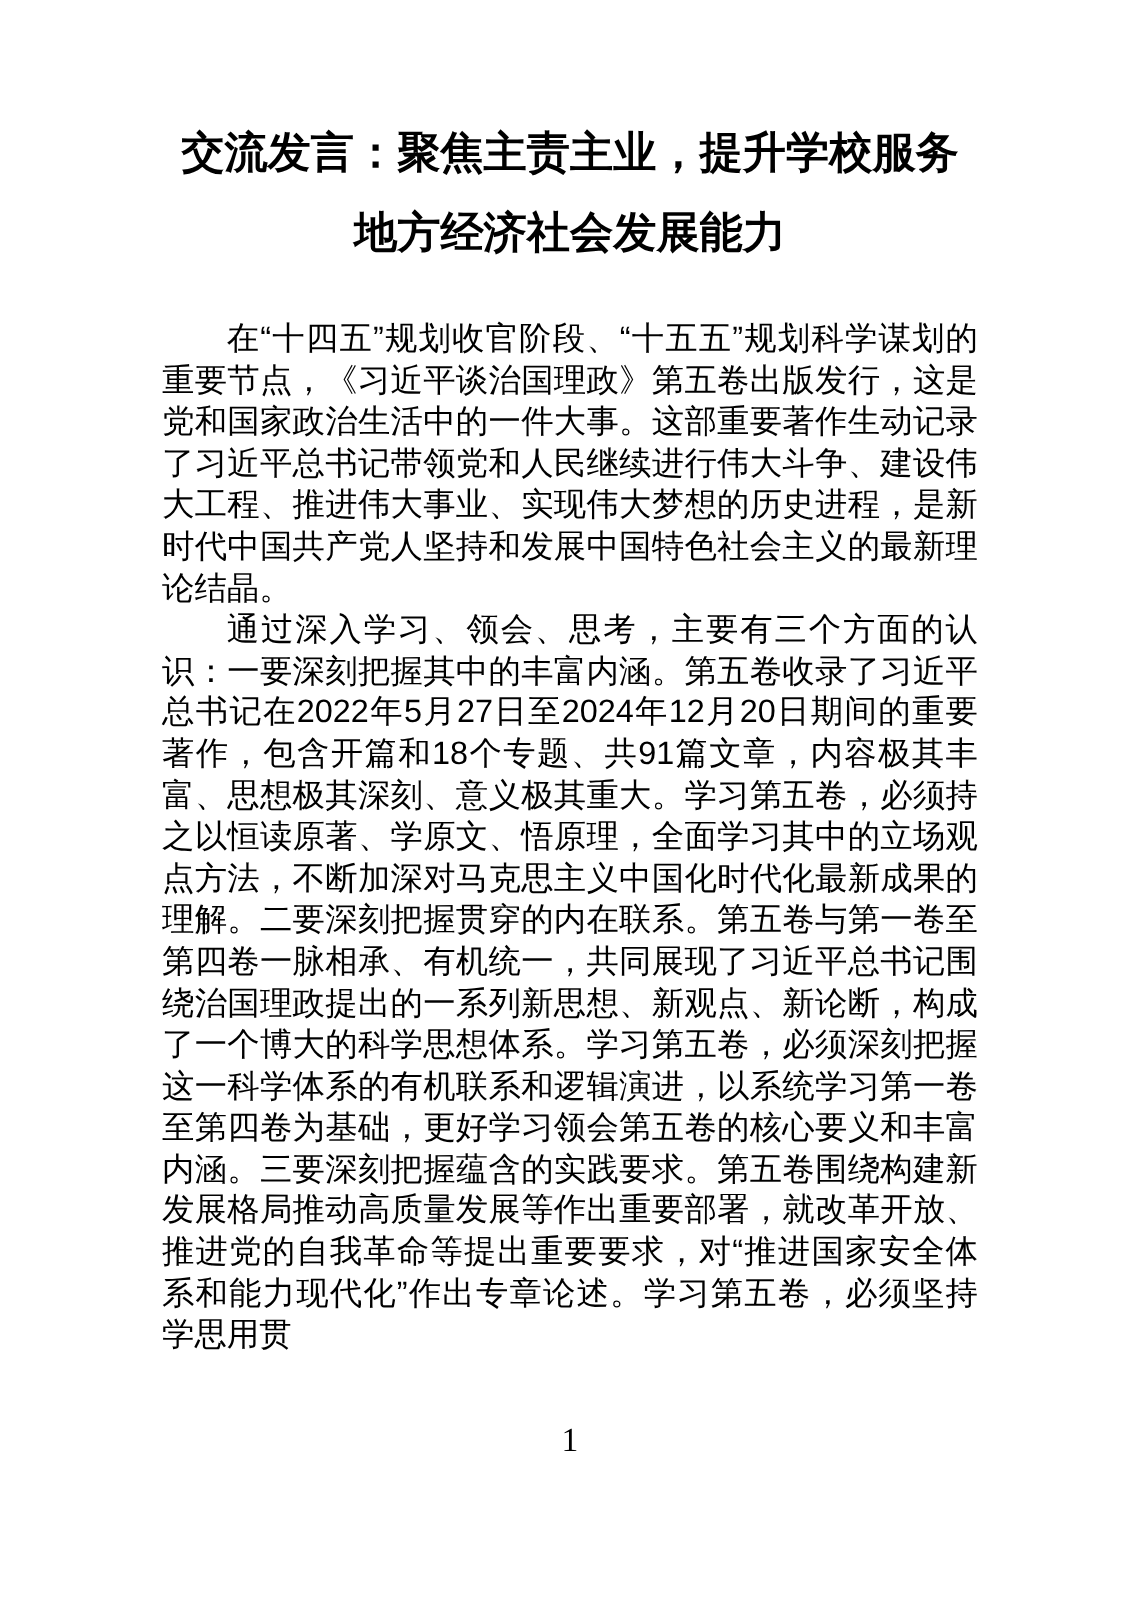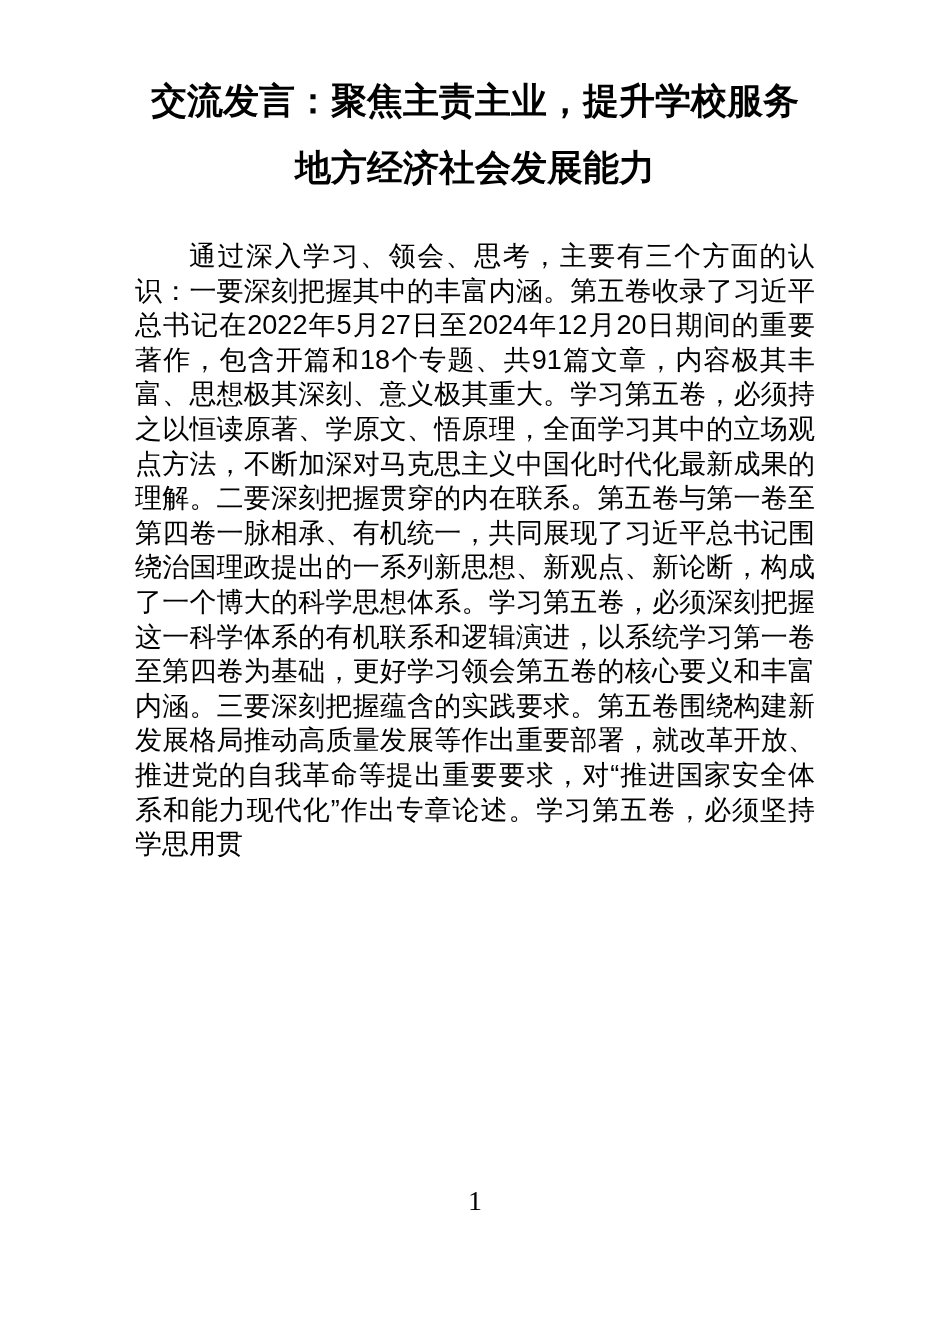--- a/index.html
+++ b/index.html
@@ -6,21 +6,21 @@
     margin: 0;
     padding: 0;
     background: #ffffff;
   }
   .page {
     position: relative;
     width: 950px;
     height: 1344px;
     background: #ffffff;
     box-sizing: border-box;
-    padding: 67px 135px 0 135px;
+    padding: 93px 135px 0 135px;
     color: #000000;
     overflow: hidden;
   }
   .doc-title {
     font-family: "Liberation Sans", sans-serif;
     font-weight: bold;
     font-size: 36px;
     line-height: 67px;
     text-align: center;
     margin: 0 0 38px 0;
@@ -48,17 +48,18 @@
     color: #000000;
   }
 </style>
 </head>
 <body>
 
 <div class="page">
   <h1 class="doc-title">交流发言：聚焦主责主业，提升学校服务地方经济社会发展能力</h1>
 
   <div class="doc-body">
+    <p>在“十四五”规划收官阶段、“十五五”规划科学谋划的重要节点，《习近平谈治国理政》第五卷出版发行，这是党和国家政治生活中的一件大事。这部重要著作生动记录了习近平总书记带领党和人民继续进行伟大斗争、建设伟大工程、推进伟大事业、实现伟大梦想的历史进程，是新时代中国共产党人坚持和发展中国特色社会主义的最新理论结晶。</p>
     <p>通过深入学习、领会、思考，主要有三个方面的认识：一要深刻把握其中的丰富内涵。第五卷收录了习近平总书记在2022年5月27日至2024年12月20日期间的重要著作，包含开篇和18个专题、共91篇文章，内容极其丰富、思想极其深刻、意义极其重大。学习第五卷，必须持之以恒读原著、学原文、悟原理，全面学习其中的立场观点方法，不断加深对马克思主义中国化时代化最新成果的理解。二要深刻把握贯穿的内在联系。第五卷与第一卷至第四卷一脉相承、有机统一，共同展现了习近平总书记围绕治国理政提出的一系列新思想、新观点、新论断，构成了一个博大的科学思想体系。学习第五卷，必须深刻把握这一科学体系的有机联系和逻辑演进，以系统学习第一卷至第四卷为基础，更好学习领会第五卷的核心要义和丰富内涵。三要深刻把握蕴含的实践要求。第五卷围绕构建新发展格局推动高质量发展等作出重要部署，就改革开放、推进党的自我革命等提出重要要求，对“推进国家安全体系和能力现代化”作出专章论述。学习第五卷，必须坚持学思用贯</p>
   </div>
 
   <div class="page-number">1</div>
 </div>
 
 </body></html>

